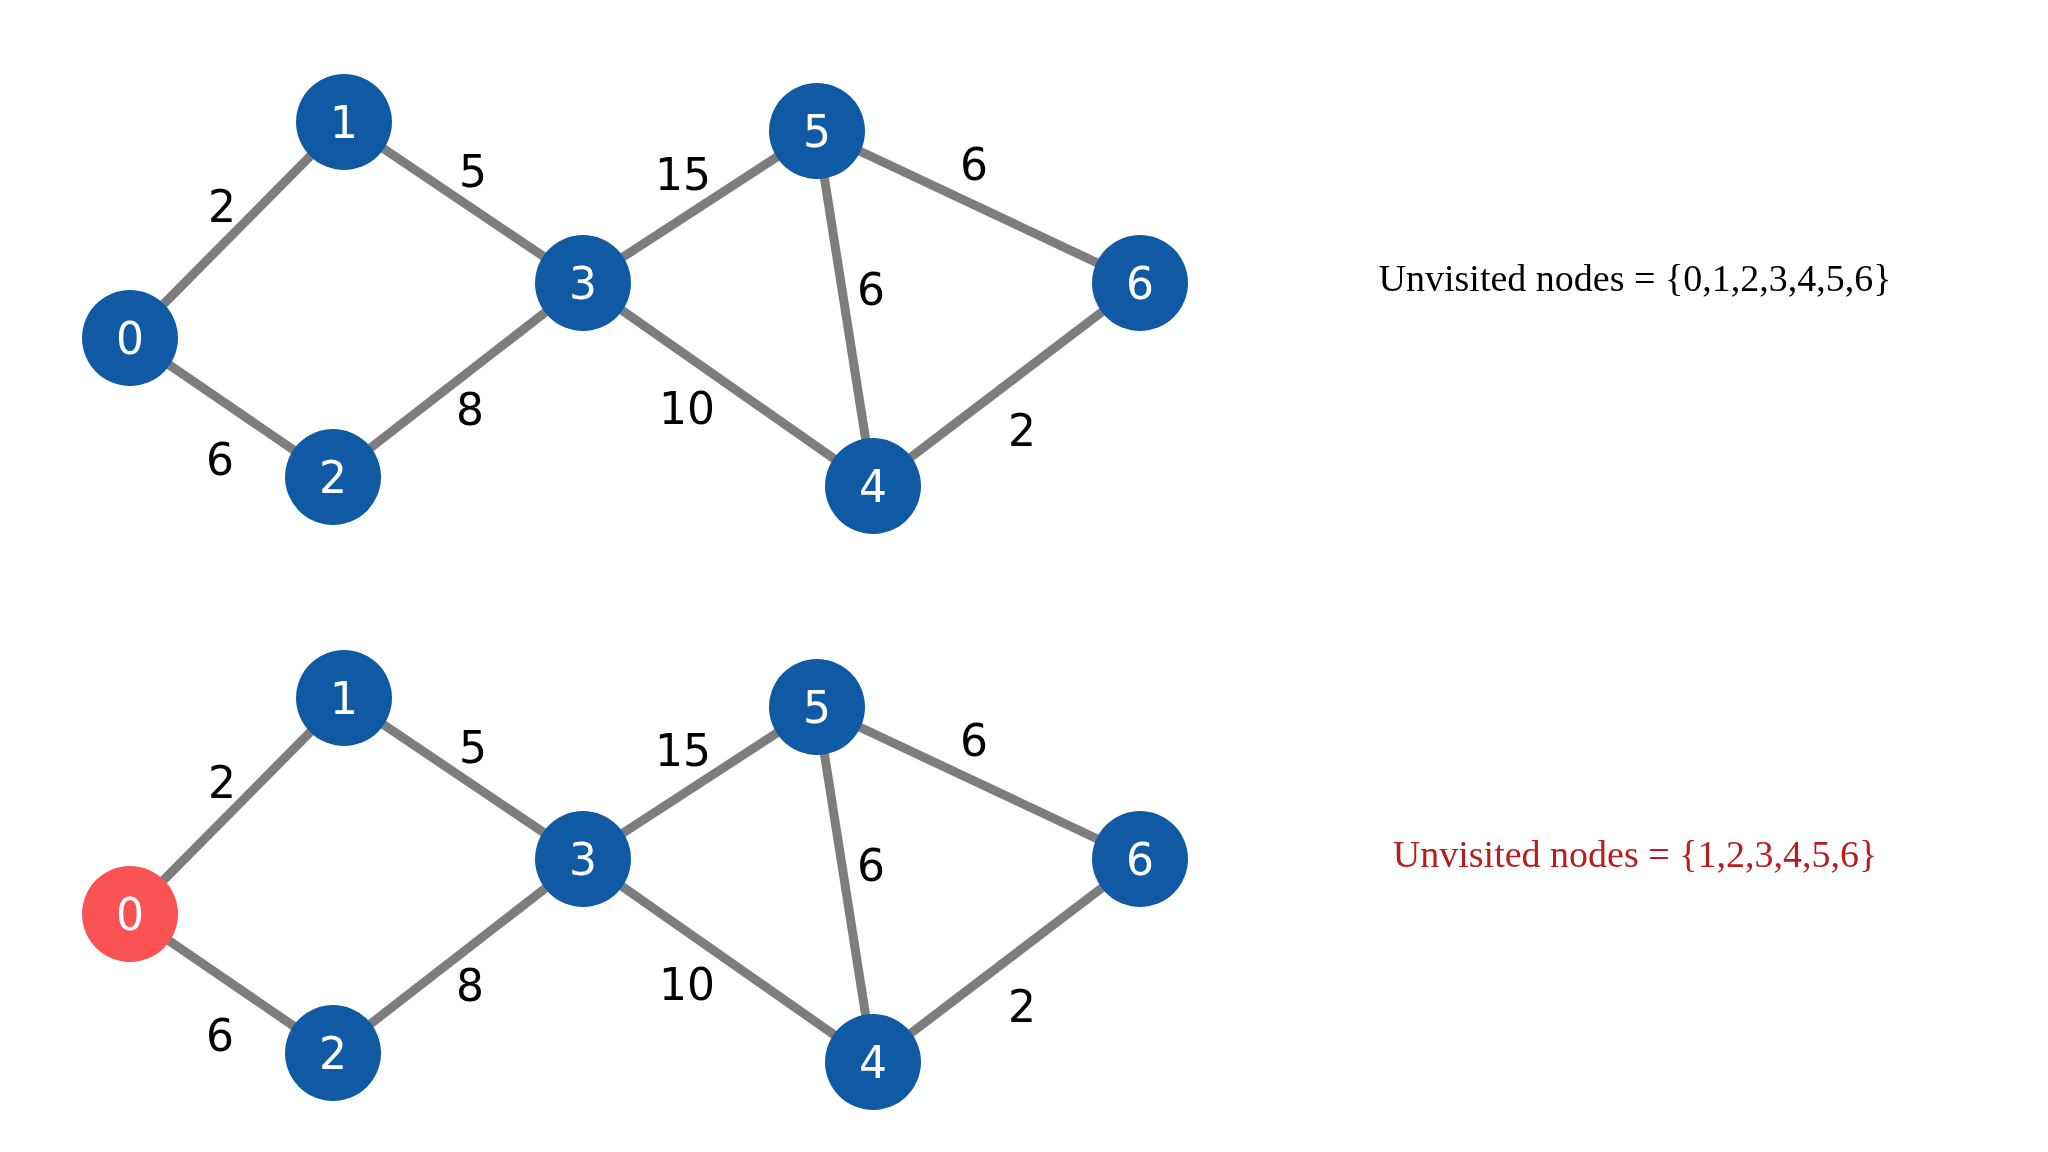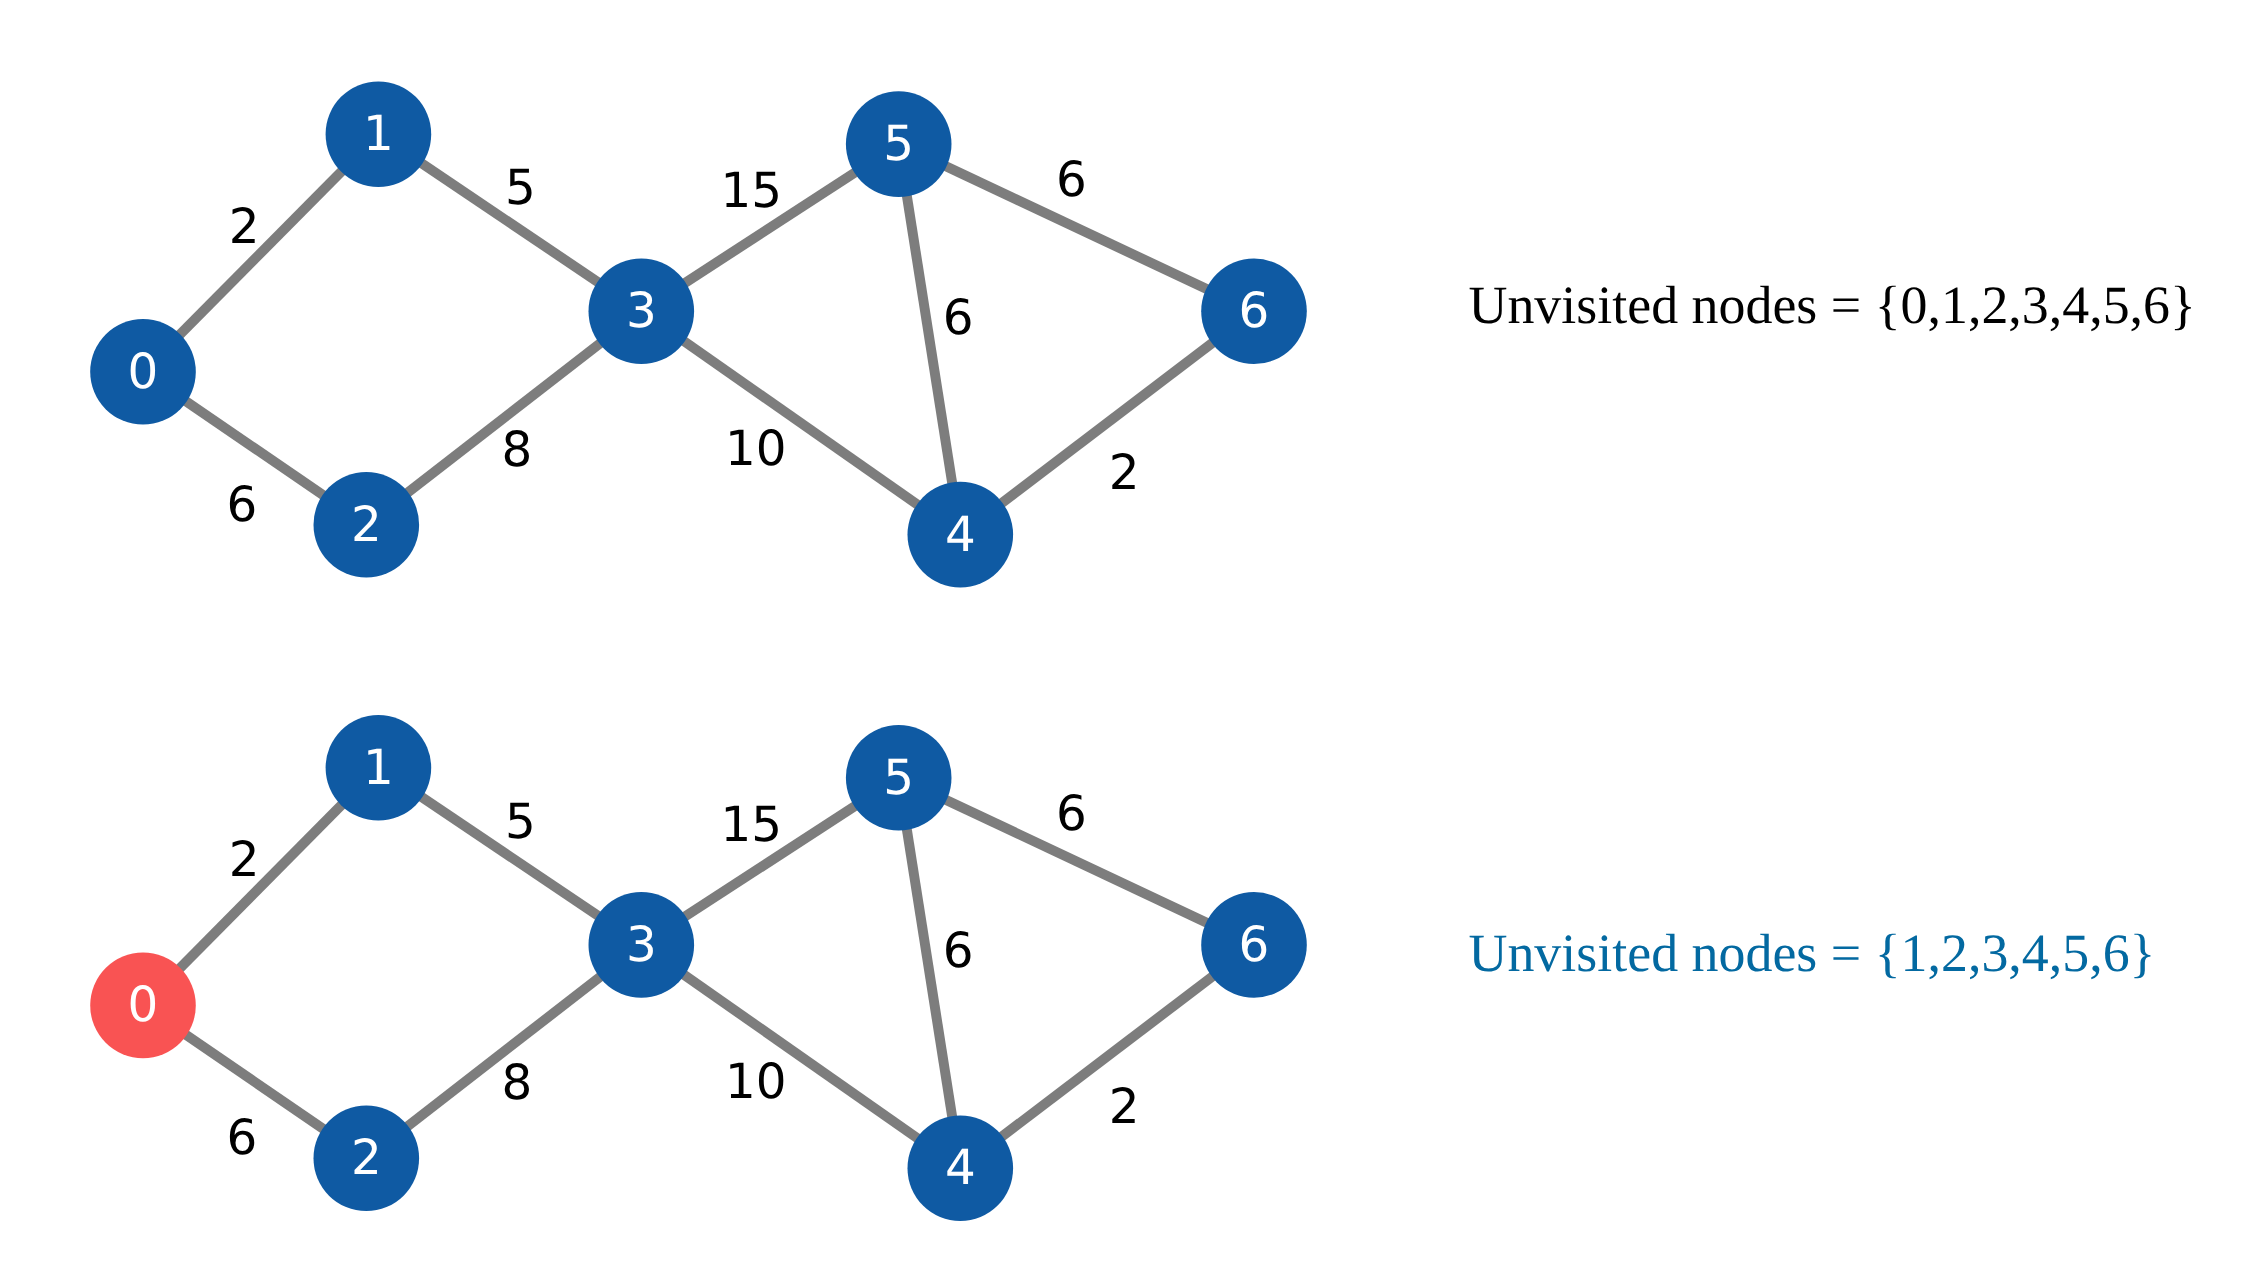--- a/index.html
+++ b/index.html
@@ -16,21 +16,21 @@
     width: 2048px;
     height: 1152px;
     display: block;
   }
   .caption {
     position: absolute;
     left: 1335px;
     width: 600px;
     text-align: center;
     font-family: "Liberation Serif", serif;
-    font-size: 49px;
+    font-size: 38px;
     line-height: 56px;
     white-space: nowrap;
   }
   .caption-step-0 { top: 250px; }
   .caption-step-1 { top: 826px; }
   .edge-line { fill: none; }
   .edge-label {
     font-family: "DejaVu Sans", sans-serif;
     font-size: 44px;
     text-anchor: middle;
@@ -109,14 +109,14 @@
         <text x="583" y="283" class="node-label" fill="#FFFFFF" dominant-baseline="central">3</text>
         <circle cx="873" cy="486" r="48" fill="#0F5AA3"></circle>
         <text x="873" y="486" class="node-label" fill="#FFFFFF" dominant-baseline="central">4</text>
         <circle cx="817" cy="131" r="48" fill="#0F5AA3"></circle>
         <text x="817" y="131" class="node-label" fill="#FFFFFF" dominant-baseline="central">5</text>
         <circle cx="1140" cy="283" r="48" fill="#0F5AA3"></circle>
         <text x="1140" y="283" class="node-label" fill="#FFFFFF" dominant-baseline="central">6</text>
       </g>
     </svg>
   <div class="caption caption-step-0" style="color: rgb(0, 0, 0);">Unvisited nodes = {0,1,2,3,4,5,6}</div>
-  <div class="caption caption-step-1" style="color: #0369a1; margin-top: 13px;">Unvisited nodes = {1,2,3,4,5,6}</div>
+  <div class="caption caption-step-1" style="color: #b91c1c;">Unvisited nodes = {1,2,3,4,5,6}</div>
 </div>
 
 </body></html>

